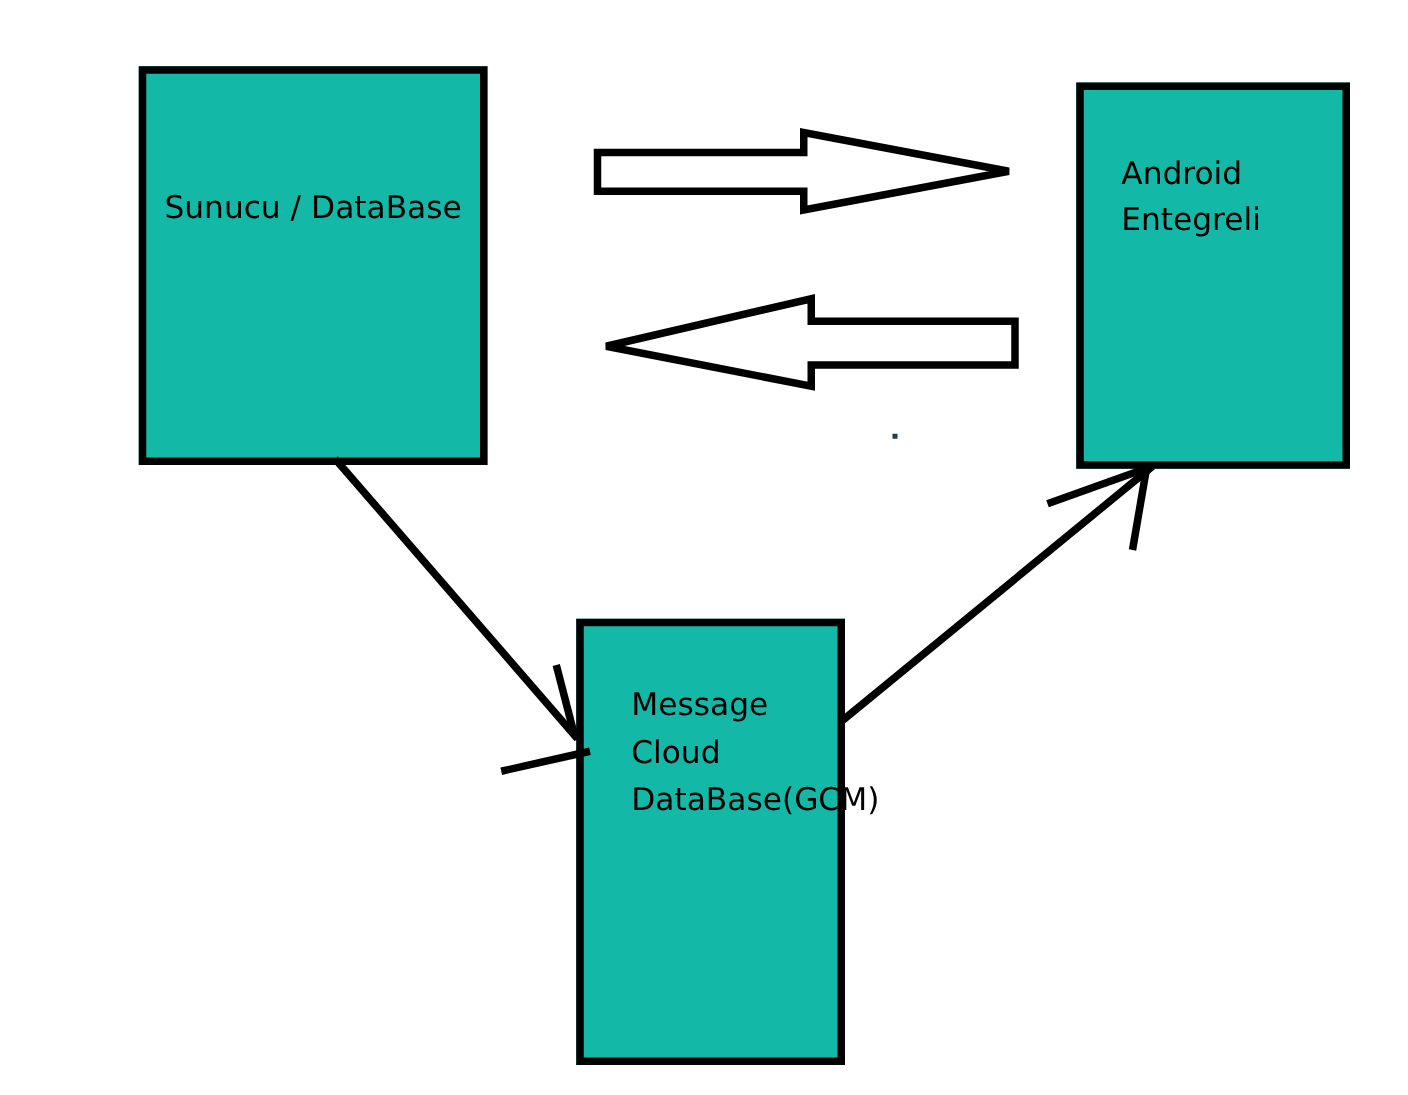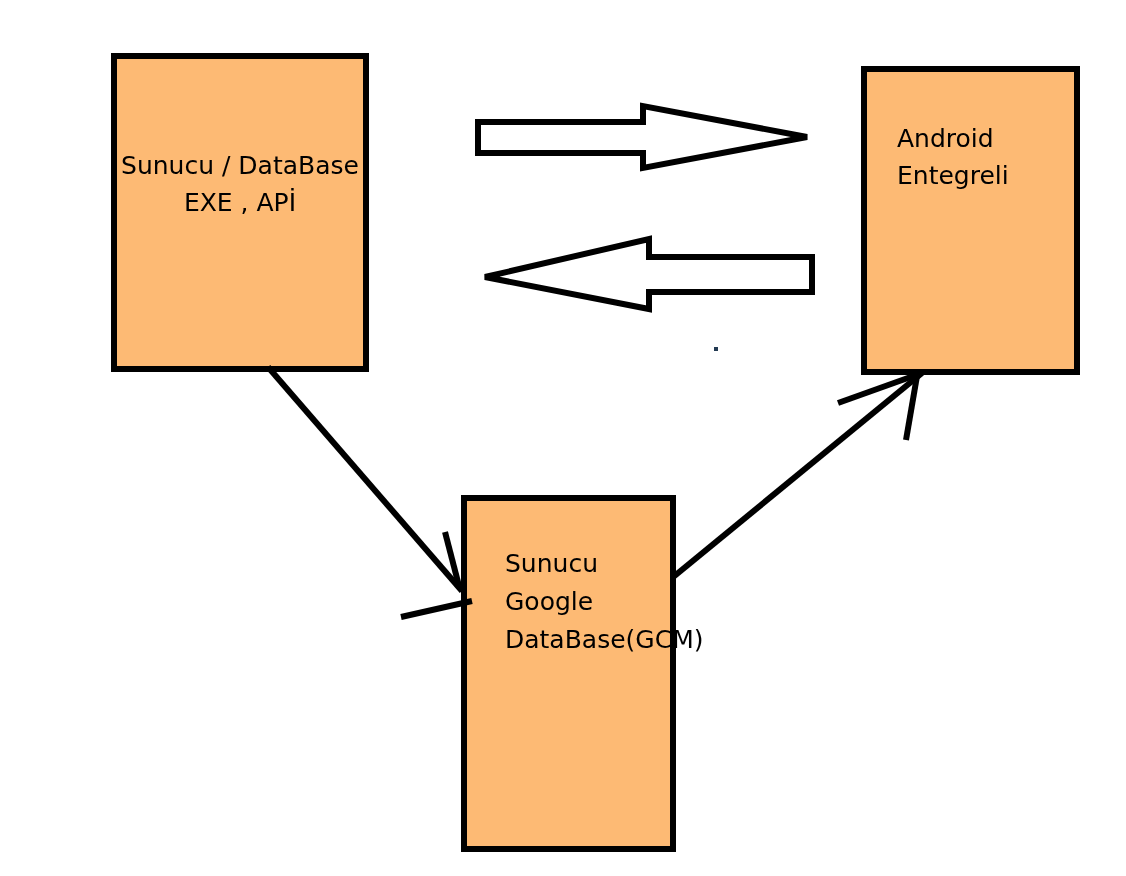--- a/index.html
+++ b/index.html
@@ -13,24 +13,24 @@
     height: 876px;
     background: #ffffff;
     overflow: hidden;
     font-family: "DejaVu Sans", sans-serif;
     color: #000000;
   }
   .box {
     position: absolute;
     box-sizing: border-box;
     border: 6px solid #000000;
-    background: #fdba74;
+    background: #14b8a6;
     text-decoration: underline;
   }
-  .box-server   { left: 111px; top: 53px;  width: 258px; height: 319px; }
+  .box-server   { left: 111px; top: 53px;  width: 279px; height: 319px; }
   .box-android  { left: 861px; top: 66px;  width: 219px; height: 309px; }
   .box-gcm      { left: 461px; top: 495px; width: 215px; height: 357px; }
   .box-text {
     position: absolute;
     font-size: 25px;
     line-height: 37px;
     white-space: nowrap;
     letter-spacing: 0px;
   }
   .box-server .box-text {
@@ -56,35 +56,34 @@
   }
 </style>
 </head>
 <body>
 
 <div class="canvas">
 
   <div class="box box-server">
     <div class="box-text">
       <div>Sunucu / DataBase</div>
-      <div>EXE , APİ</div>
     </div>
   </div>
 
   <div class="box box-android">
     <div class="box-text">
       <div>Android</div>
       <div>Entegreli</div>
     </div>
   </div>
 
   <div class="box box-gcm">
     <div class="box-text">
-      <div>Sunucu</div>
-      <div>Google</div>
+      <div>Message</div>
+      <div>Cloud</div>
       <div>DataBase(GCM)</div>
     </div>
   </div>
 
   <svg class="arrows-layer" viewBox="0 0 1126 876" xmlns="http://www.w3.org/2000/svg">
 
     <polygon points="478,122 643,122 643,106 807,137 643,168 643,153 478,153" fill="#ffffff" stroke="#000000" stroke-width="6" stroke-linejoin="miter"></polygon>
 
     <polygon points="812,257 649,257 649,239 485,277 649,309 649,292 812,292" fill="#ffffff" stroke="#000000" stroke-width="6" stroke-linejoin="miter"></polygon>
 

